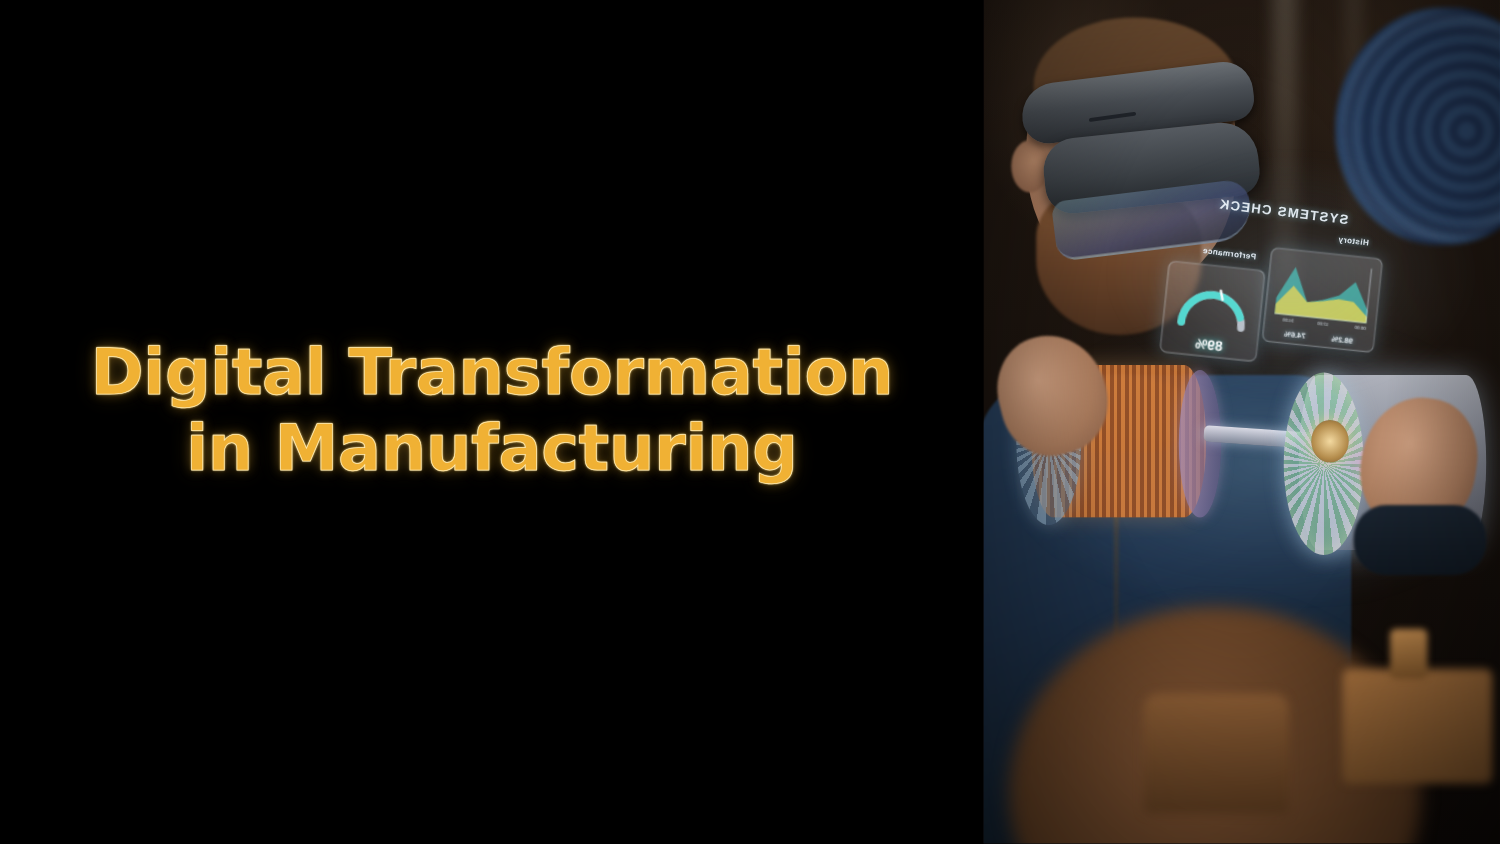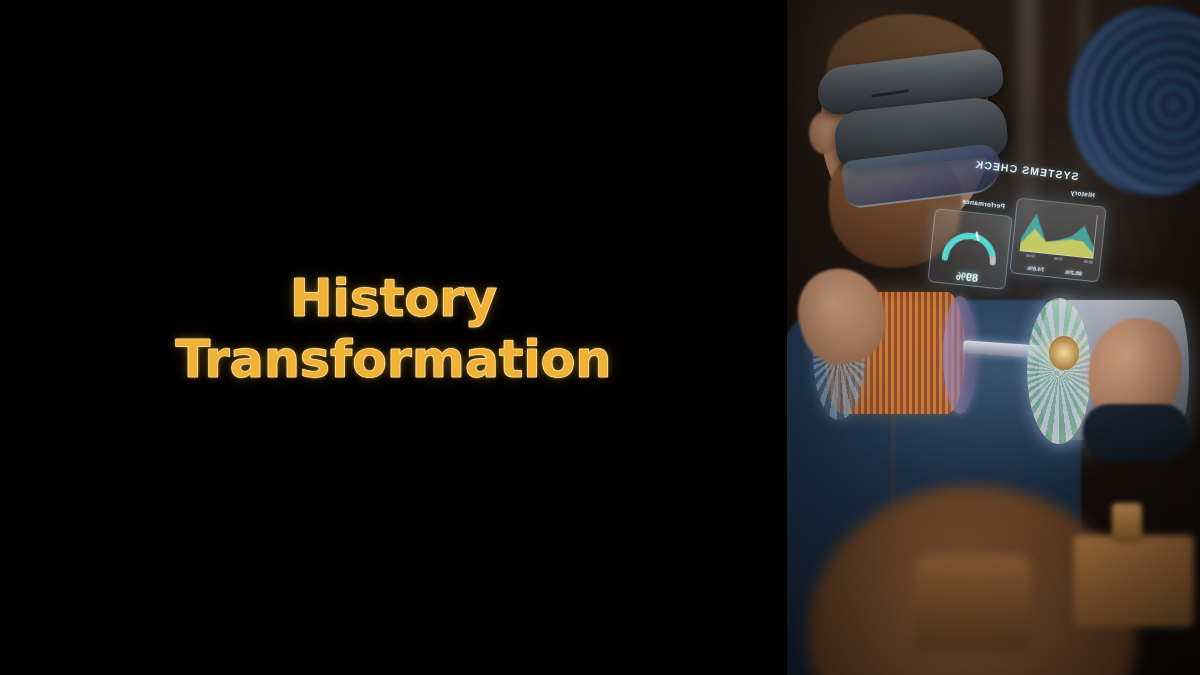--- a/index.html
+++ b/index.html
@@ -530,21 +530,22 @@
     pointer-events: none;
   }
 </style>
 </head>
 <body>
 
 <div id="slide">
 
   <div class="title-panel">
     <div class="title-block">
-      <span class="title-line">History Transformation</span>
+      <span class="title-line">Digital Transformation</span>
+      <span class="title-line">in Manufacturing</span>
     </div>
   </div>
 
   <div class="photo">
 
     <div class="bg-workshop"></div>
     <div class="bg-beam"></div>
     <div class="bg-beam b2"></div>
     <div class="bg-green"></div>
 

